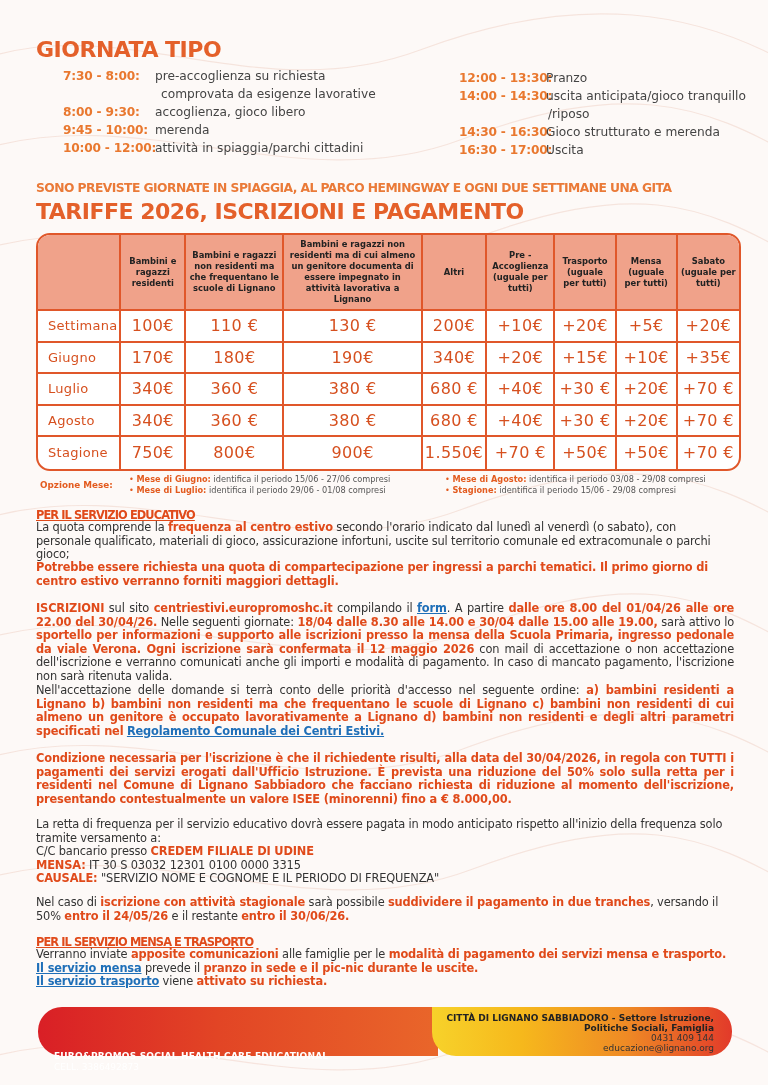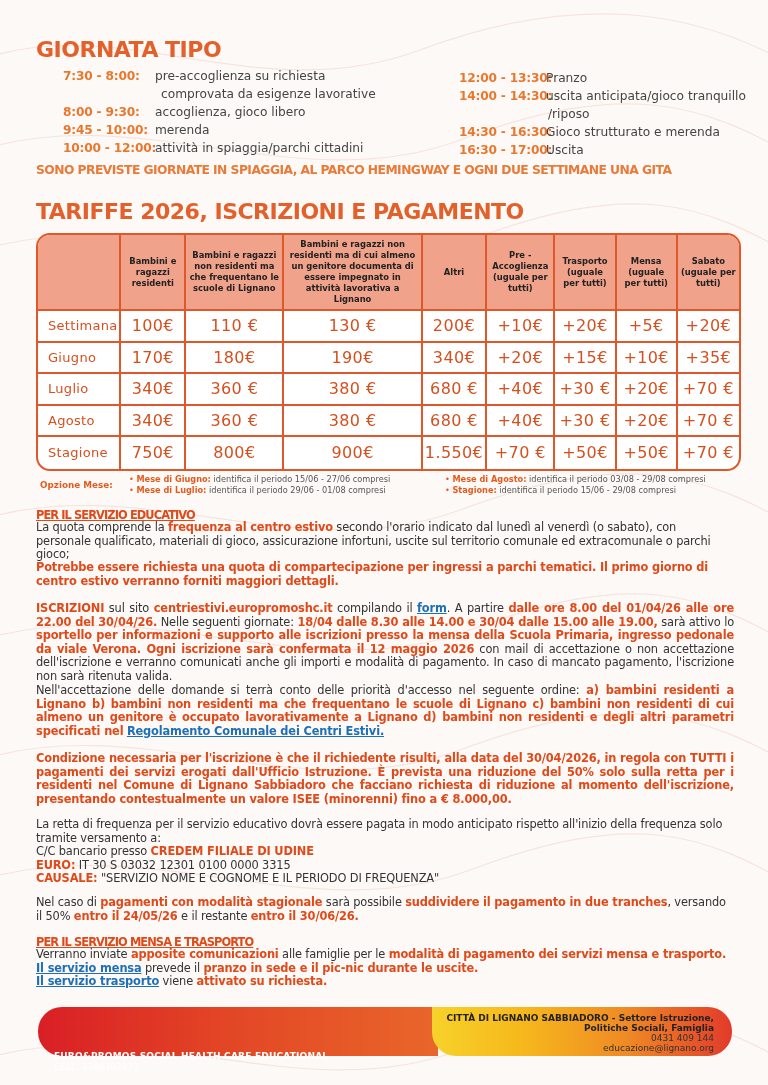--- a/index.html
+++ b/index.html
@@ -30,21 +30,21 @@
   .sched .row { display: flex; white-space: nowrap; margin-left: 27px; }
   .sched .t { color: #e9782f; font-weight: bold; letter-spacing: -0.2px; }
   .sched .d { color: #444; padding-left: 2px; }
   .sched .indent { display: block; }
   #sched-left { left: 36px; top: 67px; }
   #sched-left .t { width: 90px; }
   #sched-right { left: 432px; top: 69px; }
   #sched-right .t { width: 85px; }
 
   #gita-banner {
-    position: absolute; left: 36px; top: 163px;
+    position: absolute; left: 36px; top: 181px;
     font-size: 12.3px; font-weight: bold; color: #ea7a38;
     letter-spacing: -0.55px; white-space: nowrap;
   }
 
   
   #tariff-table {
     position: absolute; left: 36px; top: 233px;
     width: 705px;
     border-collapse: separate; border-spacing: 0;
     border: 2px solid #e0572a;
@@ -310,25 +310,25 @@
 
   <div class="body-text just" id="p-iscr"><b>ISCRIZIONI</b><span> sul sito </span><b>centriestivi.europromoshc.it</b><span> compilando il </span><a class="lnk">form</a><span>. A partire </span><b>dalle ore 8.00 del 01/04/26 alle ore 22.00 del 30/04/26.</b><span> Nelle seguenti giornate: </span><b>18/04 dalle 8.30 alle 14.00 e 30/04 dalle 15.00 alle 19.00,</b><span> sarà attivo lo </span><b>sportello per informazioni e supporto alle iscrizioni presso la mensa della Scuola Primaria, ingresso pedonale da viale Verona. Ogni iscrizione sarà confermata il 12 maggio 2026</b><span> con mail di accettazione o non accettazione dell'iscrizione e verranno comunicati anche gli importi e modalità di pagamento. In caso di mancato pagamento, l'iscrizione non sarà ritenuta valida.</span></div>
 
   <div class="body-text just" id="p-priorita"><span>Nell'accettazione delle domande si terrà conto delle priorità d'accesso nel seguente ordine: </span><b>a) bambini residenti a Lignano b) bambini non residenti ma che frequentano le scuole di Lignano c) bambini non residenti di cui almeno un genitore è occupato lavorativamente a Lignano d) bambini non residenti e degli altri parametri specificati nel</b> <a class="lnk">Regolamento Comunale dei Centri Estivi.</a></div>
 
   <div class="body-text just red-bold" id="p-condizione">Condizione necessaria per l'iscrizione è che il richiedente risulti, alla data del 30/04/2026, in regola con TUTTI i pagamenti dei servizi erogati dall'Ufficio Istruzione. È prevista una riduzione del 50% solo sulla retta per i residenti nel Comune di Lignano Sabbiadoro che facciano richiesta di riduzione al momento dell'iscrizione, presentando contestualmente un valore ISEE (minorenni) fino a € 8.000,00.</div>
 
   <div class="body-text" id="p-retta">
     <div>La retta di frequenza per il servizio educativo dovrà essere pagata in modo anticipato rispetto all'inizio della frequenza solo tramite versamento a:</div>
     <div><span>C/C bancario presso </span><b>CREDEM FILIALE DI UDINE</b></div>
-    <div><b>EURO:</b><span> IT 30 S 03032 12301 0100 0000 3315</span></div>
+    <div><b>MENSA:</b><span> IT 30 S 03032 12301 0100 0000 3315</span></div>
     <div><b>CAUSALE:</b><span> "SERVIZIO NOME E COGNOME E IL PERIODO DI FREQUENZA"</span></div>
   </div>
 
-  <div class="body-text" id="p-tranches"><span>Nel caso di </span><b>pagamenti con modalità stagionale</b><span> sarà possibile </span><b>suddividere il pagamento in due tranches</b><span>, versando il 50% </span><b>entro il 24/05/26</b><span> e il restante </span><b>entro il 30/06/26.</b></div>
+  <div class="body-text" id="p-tranches"><span>Nel caso di </span><b>iscrizione con attività stagionale</b><span> sarà possibile </span><b>suddividere il pagamento in due tranches</b><span>, versando il 50% </span><b>entro il 24/05/26</b><span> e il restante </span><b>entro il 30/06/26.</b></div>
 
   <div class="body-text" id="p-mensa-head">
     <span class="head-u">PER IL SERVIZIO MENSA E TRASPORTO</span>
   </div>
   <div class="body-text" id="p-mensa">
     <div><span>Verranno inviate </span><b>apposite comunicazioni</b><span> alle famiglie per le </span><b>modalità di pagamento dei servizi mensa e trasporto.</b></div>
     <div><a class="lnk">Il servizio mensa</a><span> prevede il </span><b>pranzo in sede e il pic-nic durante le uscite.</b></div>
     <div><a class="lnk">Il servizio trasporto</a><span> viene </span><b>attivato su richiesta.</b></div>
   </div>
 

